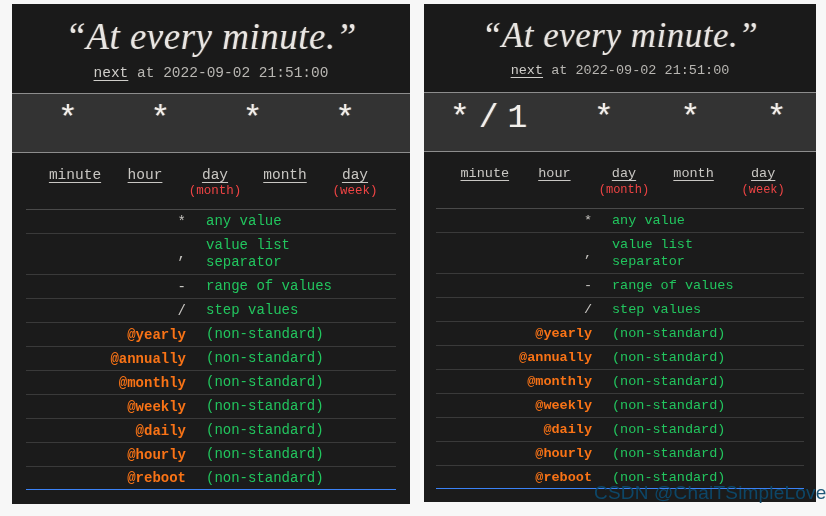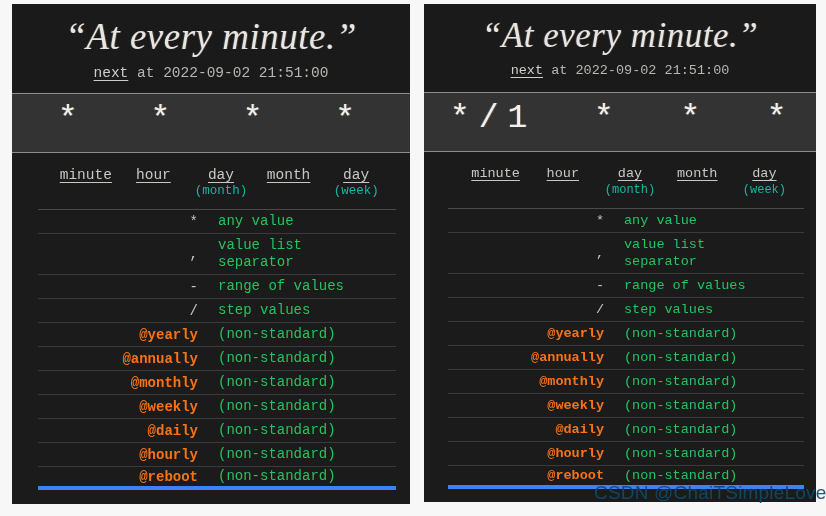--- a/index.html
+++ b/index.html
@@ -101,21 +101,20 @@
     white-space: pre;
     text-shadow: 1px 0 0 rgba(200,130,70,0.45), -1px 0 0 rgba(90,150,210,0.35);
   }
   .panel.right .expr { padding-left: 26px; }
   .panel.right .expr-text { letter-spacing: 9px; }
 
   
   .tbl {
     padding: 0 14px;
     box-sizing: border-box;
-    margin-left: 12px;
   }
   .panel.right .tbl { padding: 0 12px; }
 
   .fields {
     display: flex;
     align-items: flex-start;
     padding-top: 14px;
     padding-bottom: 10px;
     padding-left: 14px;
     padding-right: 6px;
@@ -130,34 +129,34 @@
   }
   .field .fname {
     font-size: 14.5px;
     text-decoration: underline;
     text-underline-offset: 3px;
     display: block;
   }
   .field .fsub {
     font-size: 12.5px;
     display: block;
-    color: #14b8a6;
+    color: #ef4444;
   }
   .panel.right .field .fname { font-size: 13.5px; }
   .panel.right .field .fsub  { font-size: 12px; }
 
   .rows { }
   .row {
     display: flex;
     align-items: center;
     border-top: 1px solid #3a3a3a;
     box-sizing: border-box;
   }
   .row.first { border-top: 1px solid #4a4a4a; }
-  .row.last  { border-bottom: 4px solid #3b82f6; }
+  .row.last  { border-bottom: 1px solid #3b82f6; }
 
   .cell-sym {
     width: 180px;
     text-align: right;
     padding-right: 20px;
     box-sizing: border-box;
     font-family: "Liberation Mono", "DejaVu Sans Mono", monospace;
     font-size: 14px;
     color: #c8c6c2;
     white-space: pre;

